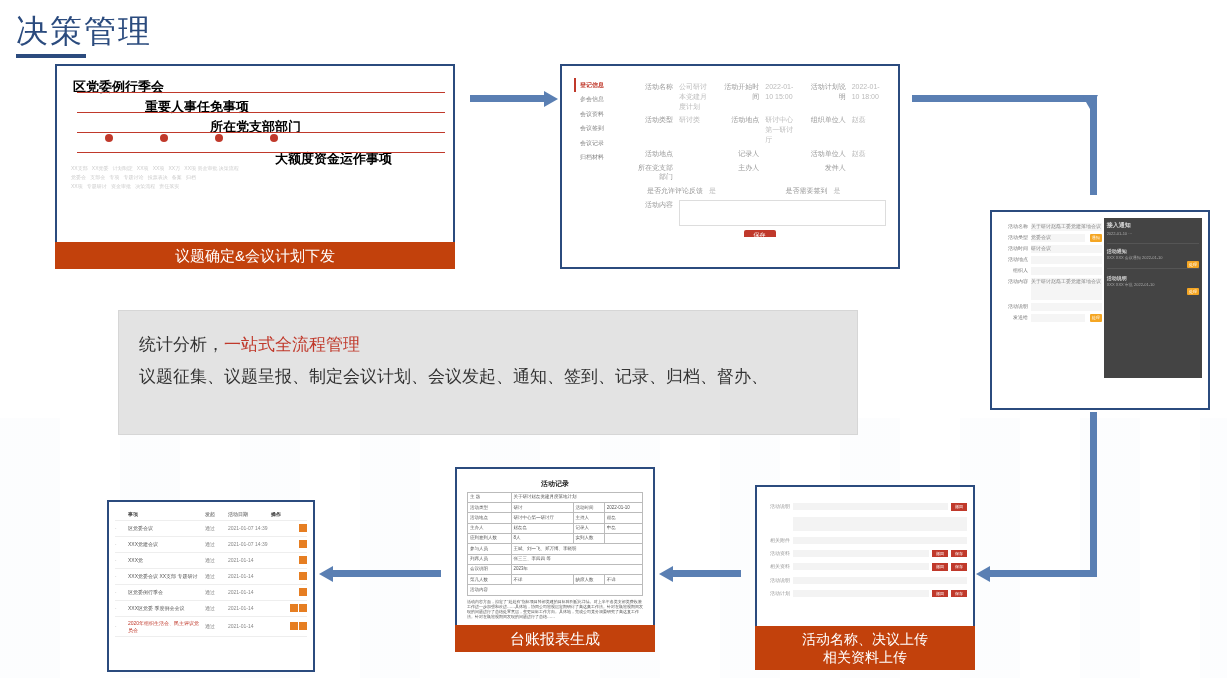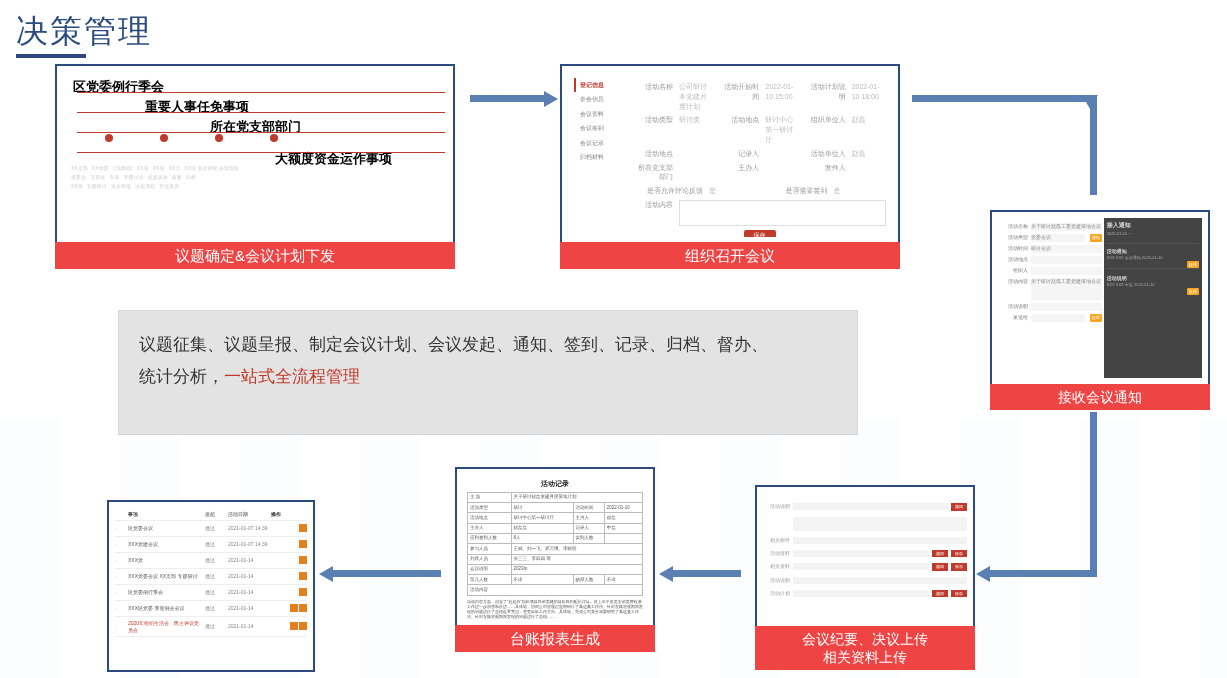--- a/index.html
+++ b/index.html
@@ -28,21 +28,21 @@
   }
 
   
   .node {
     position:absolute;
     border:2px solid #2b4b7e;
     background:#fff;
   }
   .node .caption{
     position:absolute; left:-2px; right:-2px; bottom:-2px;
-    background:#ef4444; color:#fff; text-align:center;
+    background:#c2410c; color:#fff; text-align:center;
     font-size:15px; line-height:1.3; padding:4px 6px;
   }
   .node .caption.small{ font-size:14px; }
   .node .inner{
     position:absolute; inset:6px 6px 30px 6px; overflow:hidden;
     font-size:7px; color:#888; line-height:1.4;
   }
 
   
   .n1 { left:55px; top:64px; width:400px; height:205px; }
@@ -208,21 +208,20 @@
       </div>
       <div class="formrow">
         <span class="lbl">活动内容</span>
         <span class="val" style="border:0.5px solid #ddd;height:26px;"></span>
       </div>
       <div style="text-align:center;margin-top:4px;">
         <span style="background:#c0392b;color:#fff;padding:2px 10px;font-size:6px;border-radius:2px;">保存</span>
       </div>
     </div>
   </div>
-  <div class="caption">组织召开会议</div>
 </div>
 
 <div class="arrow" style="left:912px; top:95px; width:185px; height:7px;"></div>
 <div class="corner" style="left:1090px; top:95px; width:7px; height:100px;">
   <div class="head d"></div>
 </div>
 
 <div class="node n3">
   <div class="inner">
     <div class="left">
@@ -267,21 +266,20 @@
       <div style="background:#555;height:1px;margin:3px 0;"></div>
       <div style="font-size:5px;font-weight:600;margin-top:4px;">活动通知</div>
       <div style="font-size:4px;color:#aaa;line-height:1.4;">XXX XXX 会议通知 2022-01-10 </div>
       <span class="tag" style="float:right">处理</span>
       <div style="clear:both;background:#555;height:1px;margin:6px 0;"></div>
       <div style="font-size:5px;font-weight:600;">活动说明</div>
       <div style="font-size:4px;color:#aaa;line-height:1.4;">XXX XXX 审批 2022-01-10</div>
       <span class="tag" style="float:right">处理</span>
     </div>
   </div>
-  <div class="caption">接收会议通知</div>
 </div>
 
 <div class="corner" style="left:1090px; top:412px; width:7px; height:165px;"></div>
 <div class="arrow" style="left:990px; top:570px; width:107px; height:7px;">
   <div class="head l"></div>
 </div>
 
 <div class="node n4">
   <div class="inner">
     <div class="irow">
@@ -314,21 +312,21 @@
         <span class="rb"></span>
       </div>
     <div class="irow">
         <span class="rl">活动计划</span>
         <span class="rb"></span>
         <span class="btn">撤回</span>
         <span class="btn">保存</span>
       </div>
   </div>
   <div class="caption small">
-    <span>会议纪要、决议上传</span><br>
+    <span>活动名称、决议上传</span><br>
     <span>相关资料上传</span>
   </div>
 </div>
 
 <div class="arrow" style="left:673px; top:570px; width:68px; height:7px;">
   <div class="head l"></div>
 </div>
 
 <div class="node n5">
   <div class="inner">
@@ -453,17 +451,17 @@
         <span class="c4">2021-01-14</span>
         <span style="width:36px;text-align:right"><span class="sq orange"></span><span class="sq orange"></span></span>
       </div>
       <div class="lrow">
         <span style="width:36px;text-align:right"><span class="sq orange"></span><span class="sq blue"></span><span class="sq orange"></span></span>
       </div>
     </div>
 </div>
 
 <div class="desc">
-  <div>议题征集、议题呈报、制定会议计划、会议发起、通知、签到、记录、归档、督办、</div>
   <div>
     <span>统计分析，</span><span class="red">一站式全流程管理</span>
   </div>
+  <div>议题征集、议题呈报、制定会议计划、会议发起、通知、签到、记录、归档、督办、</div>
 </div>
 
 </body></html>

